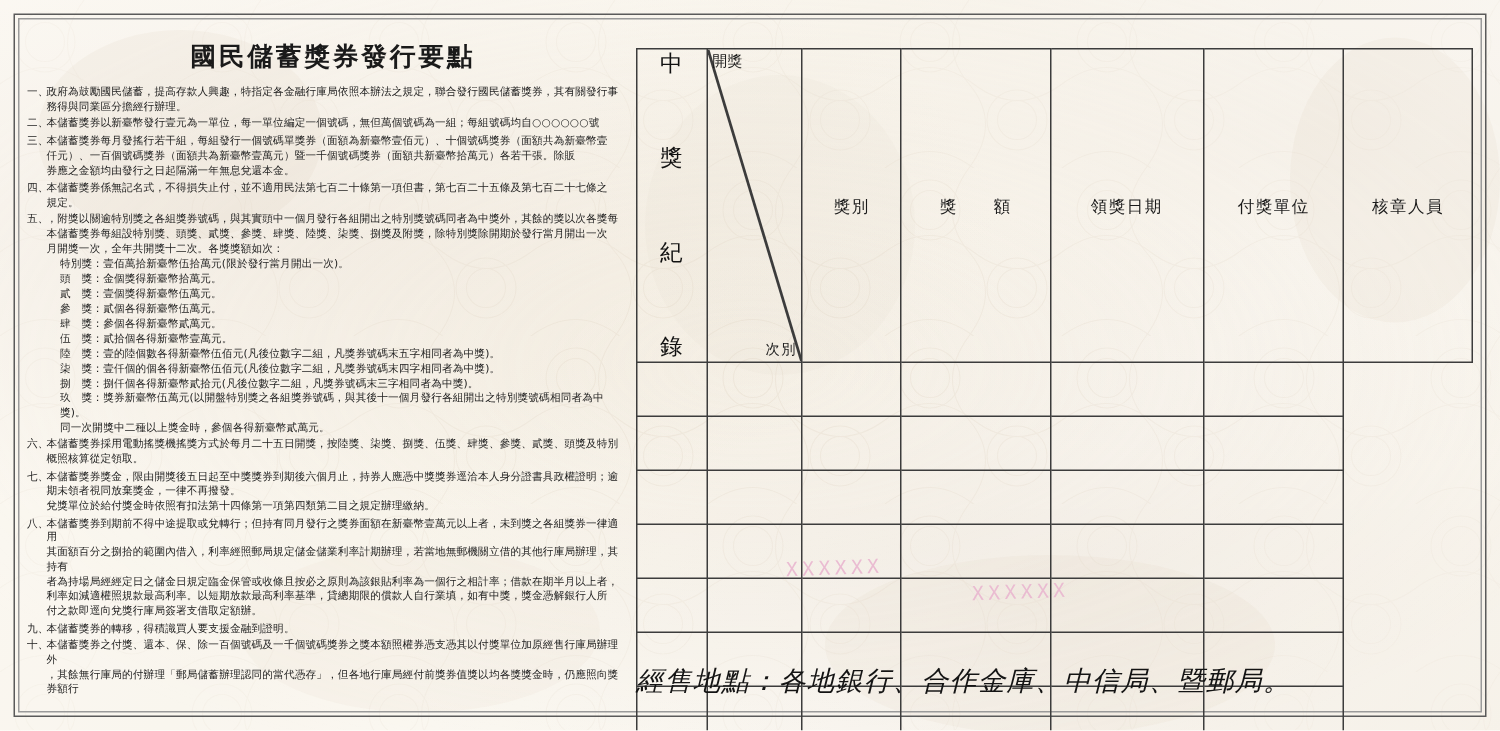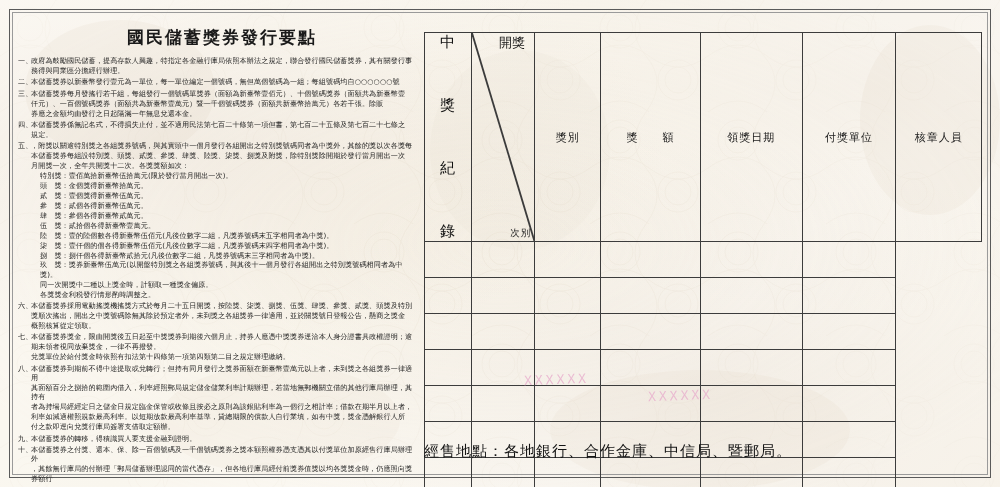--- a/index.html
+++ b/index.html
@@ -130,23 +130,22 @@
   }
   .th-diag .diag-line {
     position: absolute;
     left: 0; top: 0;
     width: 100%; height: 100%;
   }
   .th-diag .tl {
     position: absolute;
     left: 3px;
     top: 1px;
-    font-size: 13px;
+    font-size: 10px;
     letter-spacing: 0px;
-    padding-left: 24px;
   }
   .th-diag .br {
     position: absolute;
     right: 3px;
     bottom: 1px;
     font-size: 9.5px;
     margin-left: 16px;
   }
   .vert-label {
     font-size: 15px;
@@ -161,24 +160,25 @@
   .c-amount { width: 72px; }
   .c-date { width: 74px; }
   .c-unit { width: 68px; }
   .c-staff { width: 62px; }
 
   
   .footer-note {
     position: absolute;
     left: 424px;
     top: 442px;
-    font-size: 15px;
+    font-size: 18px;
     letter-spacing: 1px;
     color: #141414;
     font-family: "DejaVu Sans", sans-serif;
+    font-style: italic;
   }
 
   
   .stamp-pink {
     position: absolute;
     color: #e9b4cf;
     font-size: 13px;
     letter-spacing: 3px;
     transform: rotate(-2deg);
     opacity: 0.85;
@@ -268,30 +268,28 @@
         <div class="indent1">特別獎：壹佰萬拾新臺幣伍拾萬元(限於發行當月開出一次)。</div>
         <div class="indent1">頭　獎：金個獎得新臺幣拾萬元。</div>
         <div class="indent1">貳　獎：壹個獎得新臺幣伍萬元。</div>
         <div class="indent1">參　獎：貳個各得新臺幣伍萬元。</div>
         <div class="indent1">肆　獎：參個各得新臺幣貳萬元。</div>
         <div class="indent1">伍　獎：貳拾個各得新臺幣壹萬元。</div>
         <div class="indent1">陸　獎：壹的陸個數各得新臺幣伍佰元(凡後位數字二組，凡獎券號碼末五字相同者為中獎)。</div>
         <div class="indent1">柒　獎：壹仟個的個各得新臺幣伍佰元(凡後位數字二組，凡獎券號碼末四字相同者為中獎)。</div>
         <div class="indent1">捌　獎：捌仟個各得新臺幣貳拾元(凡後位數字二組，凡獎券號碼末三字相同者為中獎)。</div>
         <div class="indent1">玖　獎：獎券新臺幣伍萬元(以開盤特別獎之各組獎券號碼，與其後十一個月發行各組開出之特別獎號碼相同者為中獎)。</div>
-        <div class="indent1">同一次開獎中二種以上獎金時，計額取一種獎金偏原。</div>
-        <div class="indent1">各獎獎金利税發行情形酌時調整之。</div>
+        <div class="indent1">同一次開獎中二種以上獎金時，參個各得新臺幣貳萬元。</div>
       </div>
     </div>
 
     <div class="clause">
       <div class="clause-num">六、</div>
       <div class="clause-body">
         <div>本儲蓄獎券採用電動搖獎機搖獎方式於每月二十五日開獎，按陸獎、柒獎、捌獎、伍獎、肆獎、參獎、貳獎、頭獎及特別</div>
-        <div>獎順次搖出，開出之中獎號碼除無其除於預定者外，未到獎之各組獎券一律適用，並於關獎號日登報公告，懸商之獎金</div>
         <div>概照核算從定領取。</div>
       </div>
     </div>
 
     <div class="clause">
       <div class="clause-num">七、</div>
       <div class="clause-body">
         <div>本儲蓄獎券獎金，限由開獎後五日起至中獎獎券到期後六個月止，持券人應憑中獎獎券逕洽本人身分證書具政權證明；逾</div>
         <div>期未領者視同放棄獎金，一律不再撥發。</div>
         <div>兌獎單位於給付獎金時依照有扣法第十四條第一項第四類第二目之規定辦理繳納。</div>

